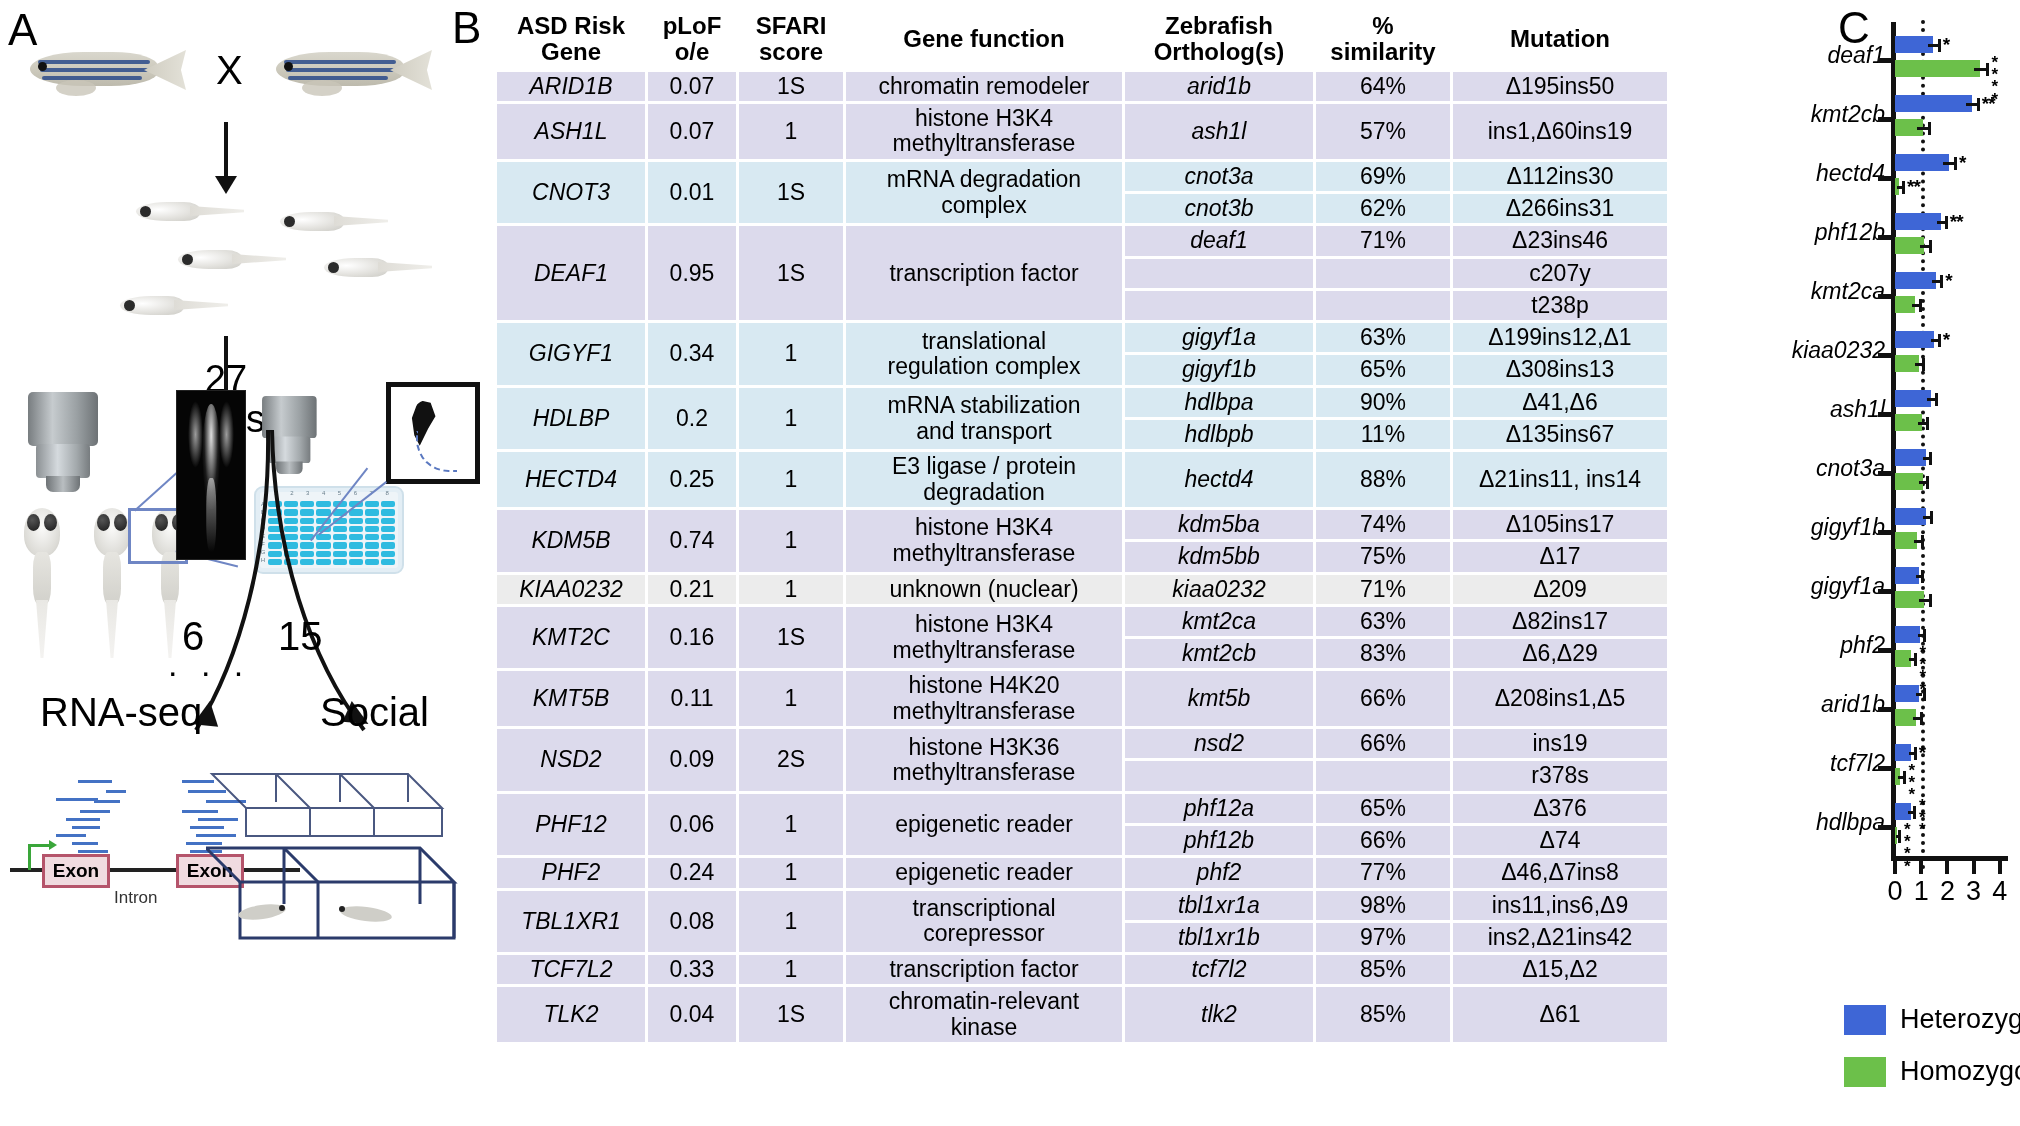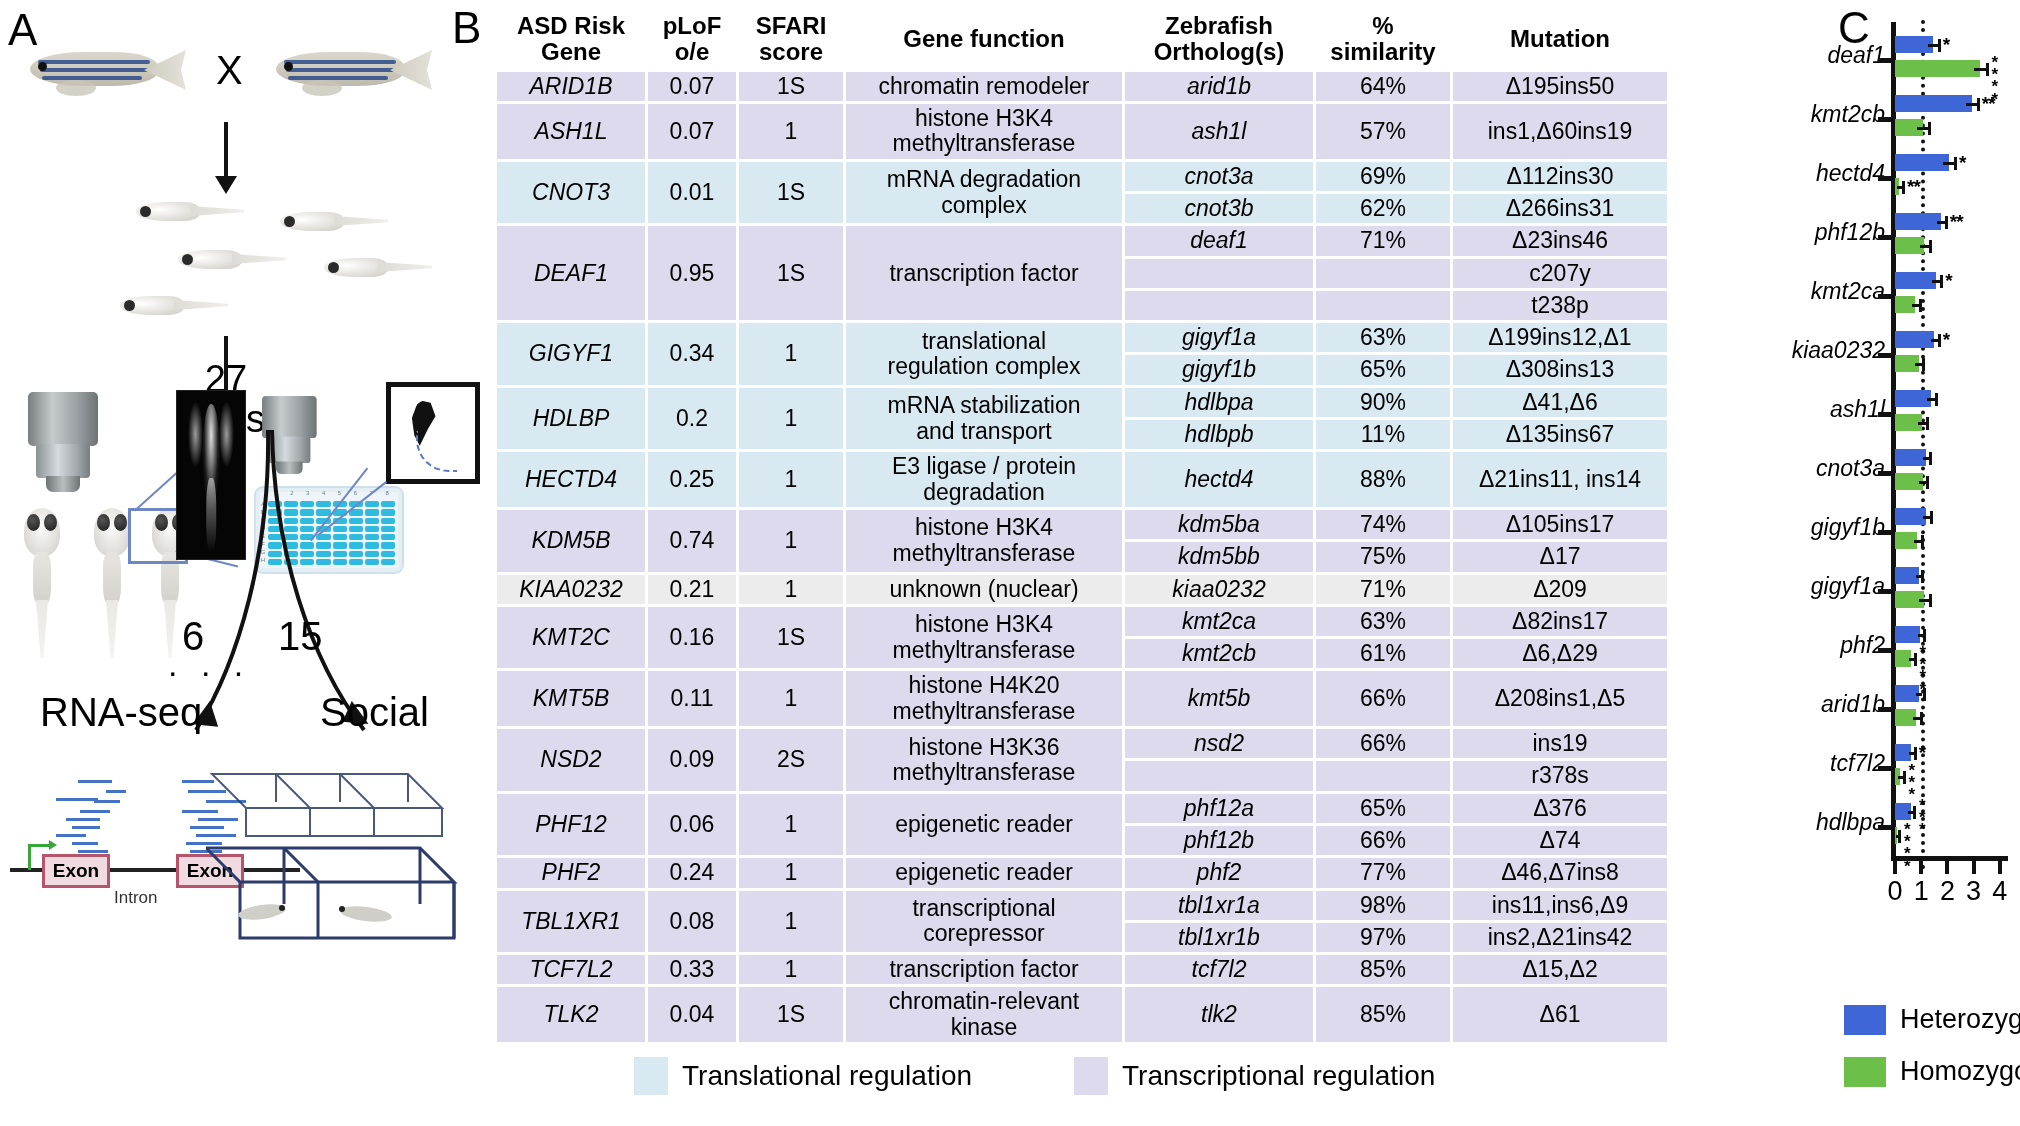--- a/index.html
+++ b/index.html
@@ -530,21 +530,21 @@
           <td class="tr gene" rowspan="2">KMT2C</td>
           <td class="tr" rowspan="2">0.16</td>
           <td class="tr" rowspan="2">1S</td>
           <td class="tr" rowspan="2">histone H3K4<br>methyltransferase</td>
           <td class="tr orth">kmt2ca</td>
           <td class="tr">63%</td>
           <td class="tr">Δ82ins17</td>
         </tr>
         <tr>
           <td class="tr orth">kmt2cb</td>
-          <td class="tr">61%</td>
+          <td class="tr">83%</td>
           <td class="tr">Δ6,Δ29</td>
         </tr>
         <tr>
           <td class="tr gene" rowspan="1">KMT5B</td>
           <td class="tr" rowspan="1">0.11</td>
           <td class="tr" rowspan="1">1</td>
           <td class="tr" rowspan="1">histone H4K20<br>methyltransferase</td>
           <td class="tr orth">kmt5b</td>
           <td class="tr">66%</td>
           <td class="tr">Δ208ins1,Δ5</td>
@@ -613,30 +613,20 @@
           <td class="tr gene" rowspan="1">TLK2</td>
           <td class="tr" rowspan="1">0.04</td>
           <td class="tr" rowspan="1">1S</td>
           <td class="tr" rowspan="1">chromatin-relevant<br>kinase</td>
           <td class="tr orth">tlk2</td>
           <td class="tr">85%</td>
           <td class="tr">Δ61</td>
         </tr>
       </tbody>
   </table>
-  <div class="legrow" id="gt-legend">
-      <div class="legitem">
-        <span class="sw" style="background: rgb(216, 233, 242);"></span>
-        <span>Translational regulation</span>
-      </div>
-      <div class="legitem" style="margin-left: 86px;">
-        <span class="sw" style="background: rgb(220, 218, 236);"></span>
-        <span>Transcriptional regulation</span>
-      </div>
-    </div>
 </div>
 
 <div class="panel-letter" style="left:1838px;top:6px;">C</div>
 <div id="panelC">
   <div id="c-plot" style="position:absolute;left:0;top:0;width:182px;height:1120px;">
       <div class="c-axis" style="left: 53px; top: 16px; width: 5px; height: 834px;"></div>
       <div class="dotted" style="left: 83.2px; top: 14px; height: 850px;"></div>
       <div class="c-lab" style="right: 135px; top: 35.5px;">deaf1</div>
       <div class="c-axis" style="left: 40px; top: 51.5px; width: 14px; height: 5px;"></div>
       <div class="c-bar het" style="left: 57px; top: 30px; width: 37.99px;"></div>

